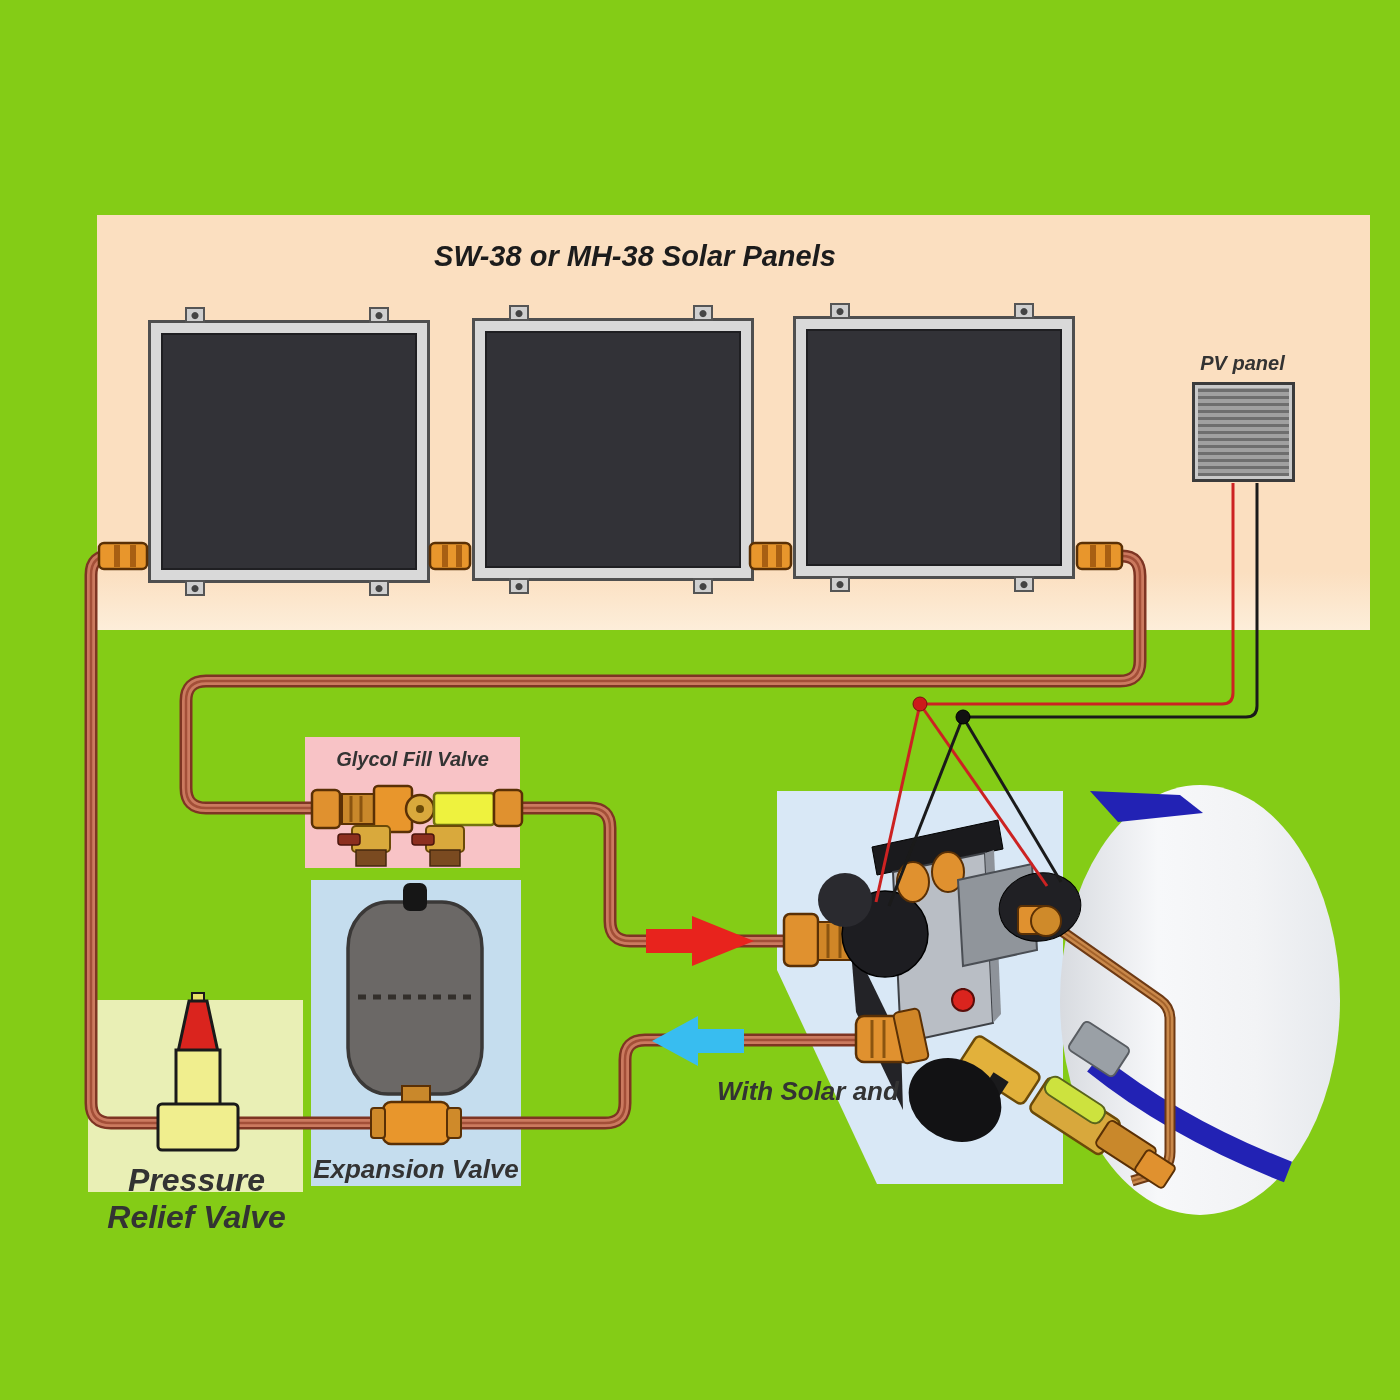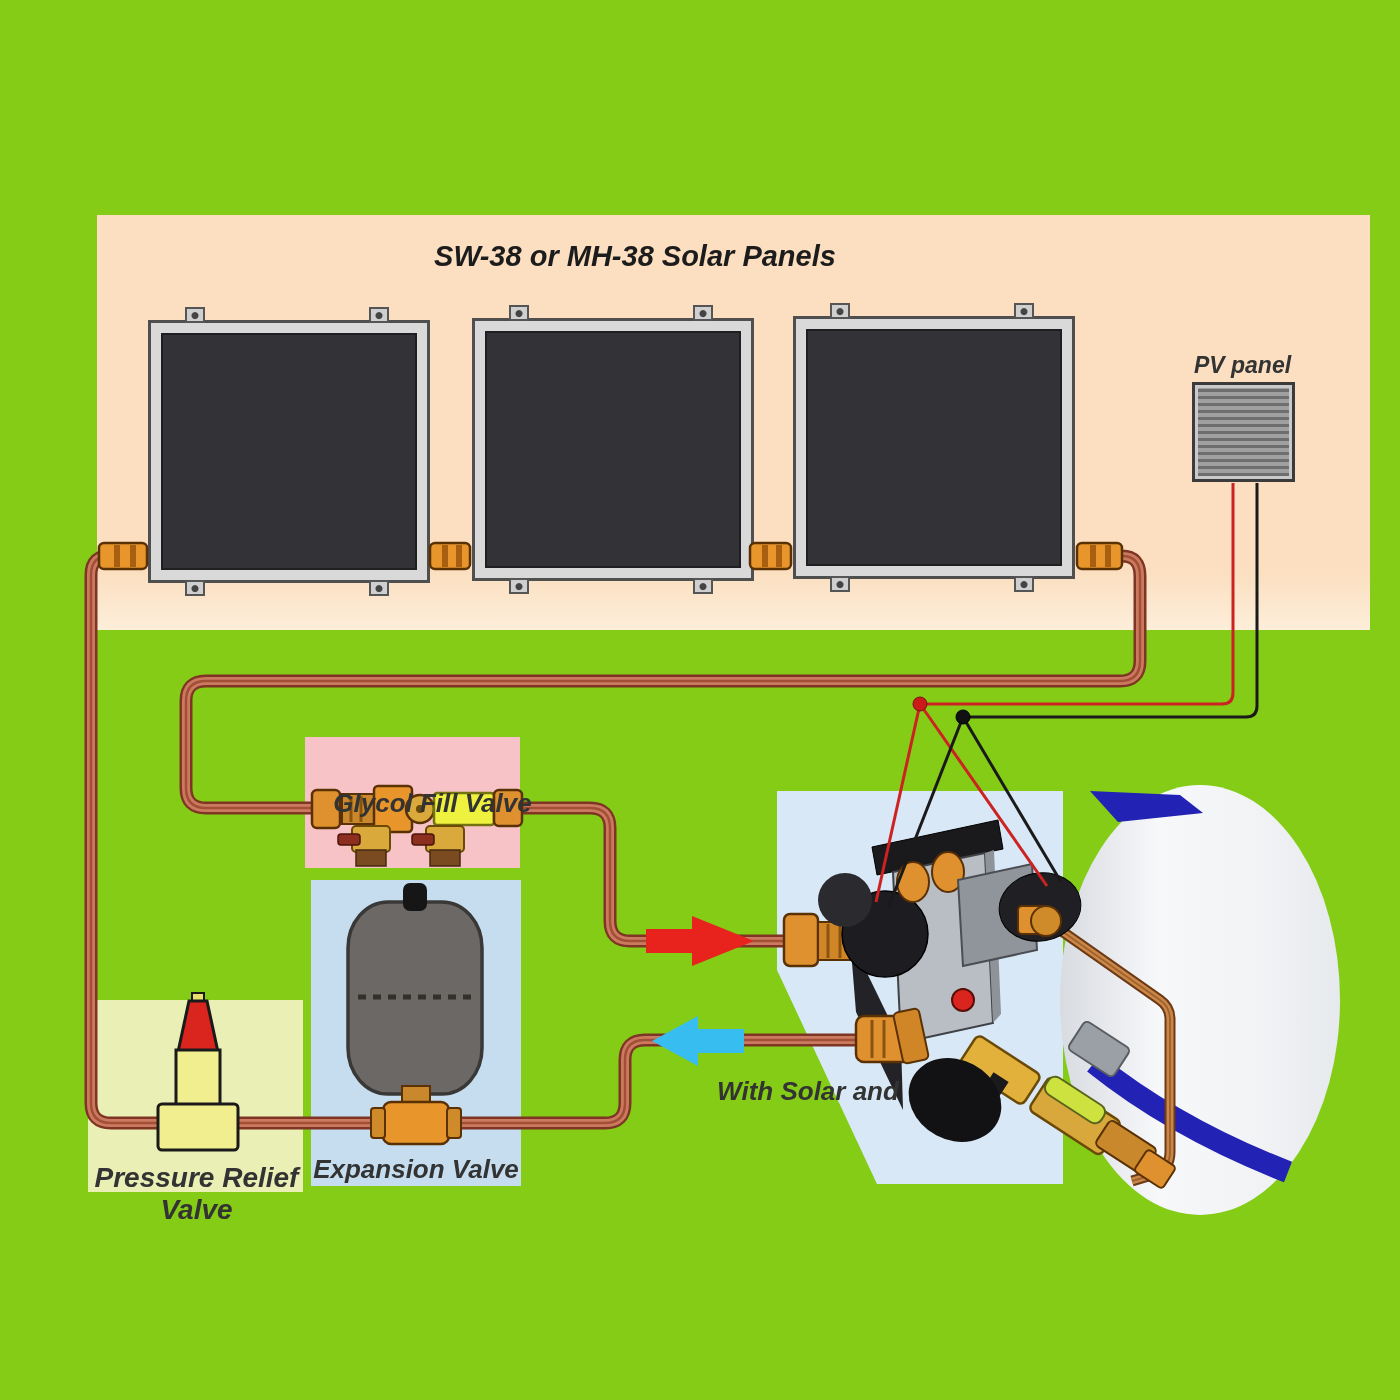--- a/index.html
+++ b/index.html
@@ -13,24 +13,24 @@
   #panel-area{
     left:97px;top:215px;width:1273px;height:415px;
     background:linear-gradient(180deg,#fbdfc0 0%,#fbdfc0 86%,#fdeeda 100%);
   }
   #glycol-box{left:305px;top:737px;width:215px;height:131px;background:#f8c3c6;}
   #expansion-box{left:311px;top:880px;width:210px;height:306px;background:#c5ddee;}
   #prv-box{left:88px;top:1000px;width:215px;height:192px;background:#e9efb5;}
   
   .lbl{color:#333;font-weight:600;text-align:center;}
   #title{left:285px;top:240px;width:700px;font-size:29px;font-weight:bold;color:#1c1c1c;text-align:center;}
-  #pv-label{left:1185px;top:352px;width:115px;font-size:23px;}
-  #glycol-label{left:305px;top:788px;width:215px;font-size:26px;padding-left:20px;}
+  #pv-label{left:1185px;top:352px;width:115px;font-size:20px;}
+  #glycol-label{left:305px;top:748px;width:215px;font-size:20px;}
   #expansion-label{left:311px;top:1154px;width:210px;font-size:26px;}
-  #prv-label{left:88px;top:1162px;width:217px;font-size:28px;}
+  #prv-label{left:88px;top:1162px;width:217px;font-size:32px;}
   #hx-label{left:652px;top:1076px;width:312px;font-size:26px;line-height:1.16;}
   
   .panel{width:282px;height:263px;background:#d9d9d9;border:3px solid #4f4f4f;box-sizing:border-box;}
   .panel-core{position:absolute;left:10px;top:10px;right:10px;bottom:10px;background:#323237;border:2px solid #1f1f22;}
   .tab{position:absolute;width:20px;height:16px;box-sizing:border-box;border:2px solid #555;
        background:radial-gradient(circle at 50% 55%, #444 0 3px, #cfcfcf 4px);}
   .tab.t1{left:34px;top:-16px;} .tab.t2{left:218px;top:-16px;}
   .tab.b1{left:34px;bottom:-16px;} .tab.b2{left:218px;bottom:-16px;}
   
   #pv-panel{

